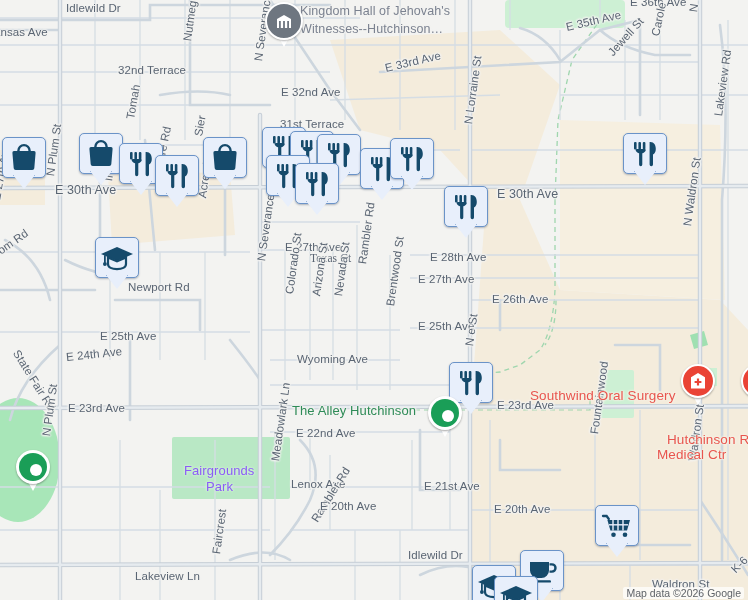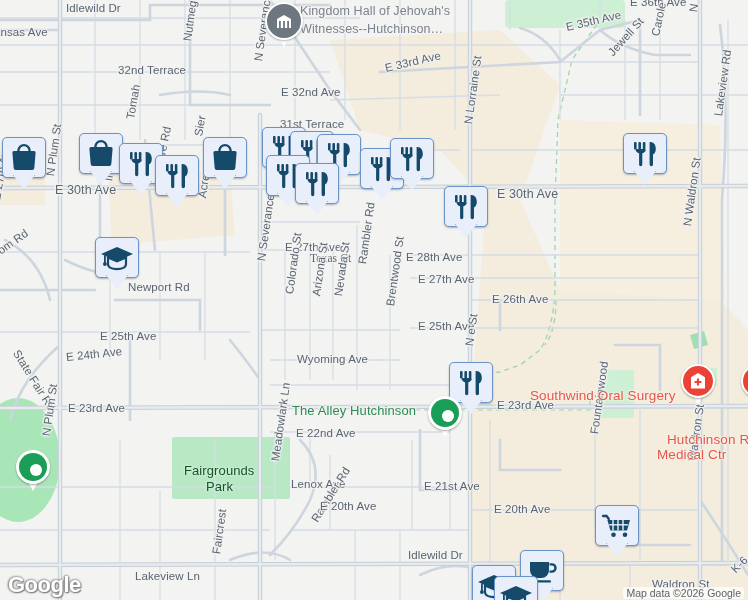--- a/index.html
+++ b/index.html
@@ -13,21 +13,21 @@
 
   
   .lbl{
     position:absolute;white-space:nowrap;color:#5a6573;
     font-size:11.5px;font-weight:400;letter-spacing:.1px;
     text-shadow:0 0 2px #f3f3f1,0 0 2px #f3f3f1,0 0 3px #f3f3f1,1px 0 2px #f3f3f1,-1px 0 2px #f3f3f1,0 1px 2px #f3f3f1,0 -1px 2px #f3f3f1;
     pointer-events:none;
   }
   .lbl.big{font-size:12.5px;}
   .lbl.poi{color:#7b8290;font-size:12.5px;}
-  .lbl.park{color:#14532d;font-size:13px;
+  .lbl.park{color:#8b5cf6;font-size:13px;
     text-shadow:0 0 2px #cdf0d4,0 0 3px #cdf0d4,1px 0 2px #cdf0d4,-1px 0 2px #cdf0d4;}
   .lbl.green{color:#2e8b57;font-size:13px;font-weight:400;}
   .lbl.red{color:#e8554e;font-size:13.5px;
     text-shadow:0 0 2px #f7f2e6,0 0 3px #f7f2e6,1px 0 2px #f7f2e6,-1px 0 2px #f7f2e6;}
 
   
   .mk{position:absolute;width:44px;height:52px;}
   .mk .body{
     position:absolute;left:0;top:0;width:44px;height:41px;
     background:#e8effb;border:1.6px solid #6a93c8;border-radius:5px;
@@ -267,21 +267,21 @@
       <div class="lbl " style="left: -4px; top: 194px; transform: rotate(-80deg); transform-origin: left center;">E 27th Ave</div>
       <div class="lbl " style="left: -12px; top: 253px; transform: rotate(-35deg); transform-origin: left center;">ndom Rd</div>
       <div class="lbl " style="left: 285px; top: 241px; transform: rotate(0deg); transform-origin: left center;">E 27th Ave</div>
       <div class="lbl " style="left: 310px; top: 252px; transform: rotate(0deg); transform-origin: left center; font-family: Liberation Serif, serif;">Texas Ct</div>
       <div class="lbl " style="left: 362px; top: 258px; transform: rotate(-82deg); transform-origin: left center;">Rambler Rd</div>
       <div class="lbl " style="left: 289px; top: 288px; transform: rotate(-82deg); transform-origin: left center;">Colorado St</div>
       <div class="lbl " style="left: 316px; top: 290px; transform: rotate(-82deg); transform-origin: left center;">Arizona St</div>
       <div class="lbl " style="left: 338px; top: 290px; transform: rotate(-82deg); transform-origin: left center;">Nevada St</div>
       <div class="lbl " style="left: 261px; top: 255px; transform: rotate(-82deg); transform-origin: left center;">N Severance St</div>
       <div class="lbl " style="left: 390px; top: 300px; transform: rotate(-82deg); transform-origin: left center;">Brentwood St</div>
-      <div class="lbl " style="left: 406px; top: 251px; transform: rotate(0deg); transform-origin: left center;">E 28th Ave</div>
+      <div class="lbl " style="left: 430px; top: 251px; transform: rotate(0deg); transform-origin: left center;">E 28th Ave</div>
       <div class="lbl " style="left: 418px; top: 273px; transform: rotate(0deg); transform-origin: left center;">E 27th Ave</div>
       <div class="lbl " style="left: 492px; top: 293px; transform: rotate(0deg); transform-origin: left center;">E 26th Ave</div>
       <div class="lbl " style="left: 418px; top: 320px; transform: rotate(0deg); transform-origin: left center;">E 25th Ave</div>
       <div class="lbl " style="left: 100px; top: 330px; transform: rotate(0deg); transform-origin: left center;">E 25th Ave</div>
       <div class="lbl " style="left: 66px; top: 351px; transform: rotate(-6deg); transform-origin: left center;">E 24th Ave</div>
       <div class="lbl " style="left: 297px; top: 353px; transform: rotate(0deg); transform-origin: left center;">Wyoming Ave</div>
       <div class="lbl " style="left: 128px; top: 281px; transform: rotate(0deg); transform-origin: left center;">Newport Rd</div>
       <div class="lbl " style="left: 16px; top: 345px; transform: rotate(58deg); transform-origin: left center;">State Fair Rd</div>
       <div class="lbl " style="left: 46px; top: 430px; transform: rotate(-82deg); transform-origin: left center;">N Plum St</div>
       <div class="lbl " style="left: 68px; top: 402px; transform: rotate(0deg); transform-origin: left center;">E 23rd Ave</div>
@@ -521,15 +521,14 @@
           <path d="M3 17 V8 L10 4 L17 8 V17 Z" fill="#fff"></path>
           <g fill="#6e7680">
             <rect x="5" y="10" width="1.8" height="7"></rect>
             <rect x="9.1" y="10" width="1.8" height="7"></rect>
             <rect x="13.2" y="10" width="1.8" height="7"></rect>
           </g>
         </svg>
       </div>
     </div>
 
-  <div id="glogo">Google</div>
   <div id="attrib">Map data ©2026 Google</div>
 </div>
 
 </body></html>

